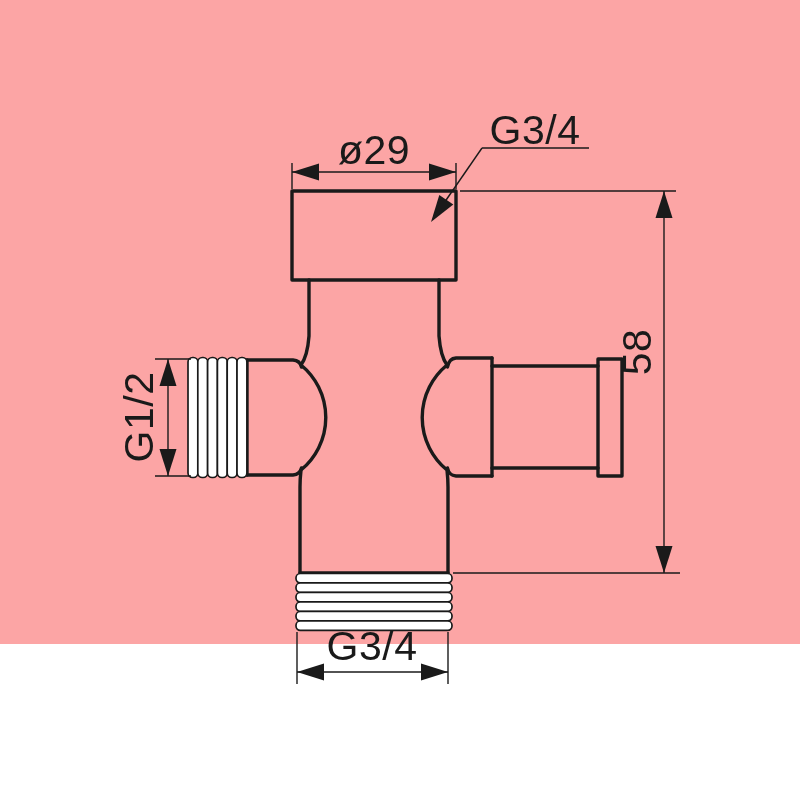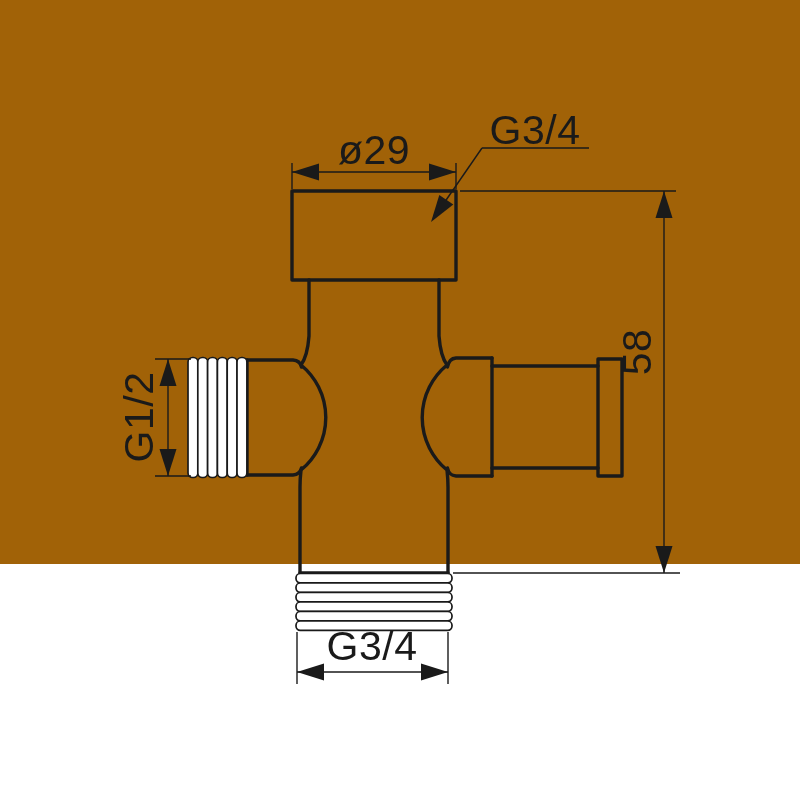--- a/index.html
+++ b/index.html
@@ -5,23 +5,23 @@
   html, body {
     margin: 0;
     padding: 0;
     width: 800px;
     height: 800px;
     background: #ffffff;
     overflow: hidden;
   }
   .stage {
     width: 800px;
-    height: 564px;
+    height: 644px;
     position: relative;
-    background: #a16207;
+    background: #fca5a5;
   }
   svg { display: block; }
   
   .outline {
     fill: none;
     stroke: #1a1a1a;
     stroke-width: 3.4;
     stroke-linecap: round;
     stroke-linejoin: round;
   }

